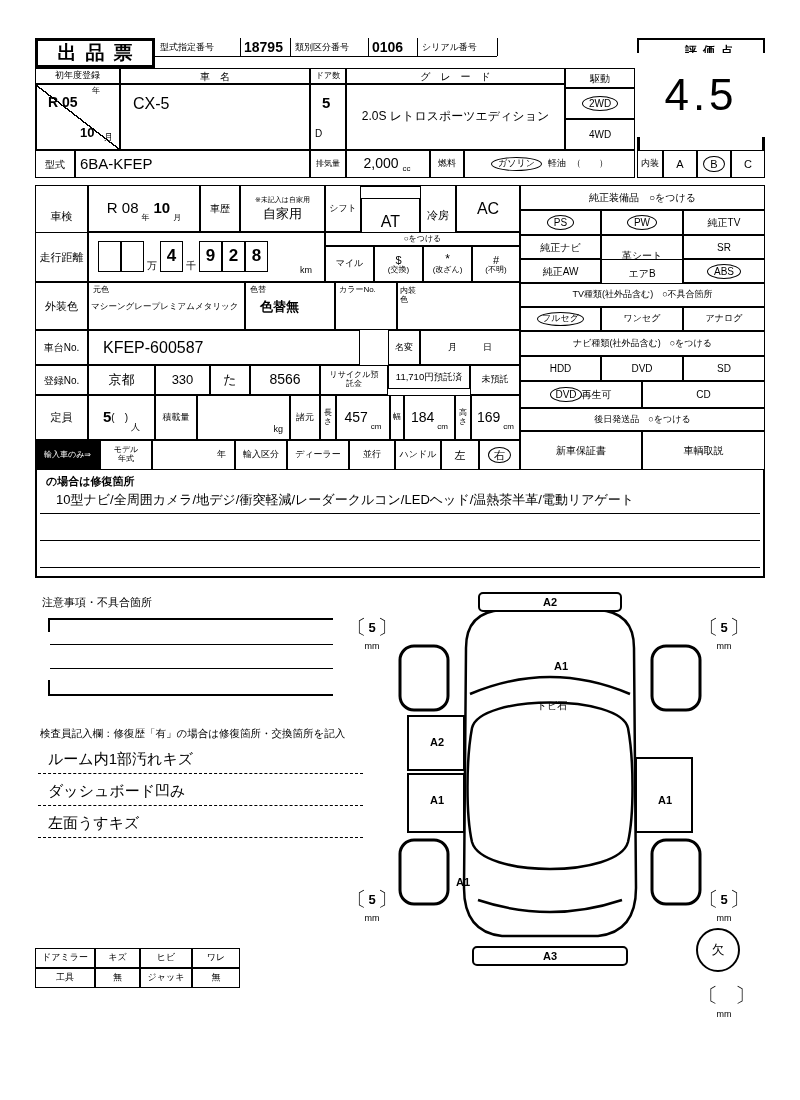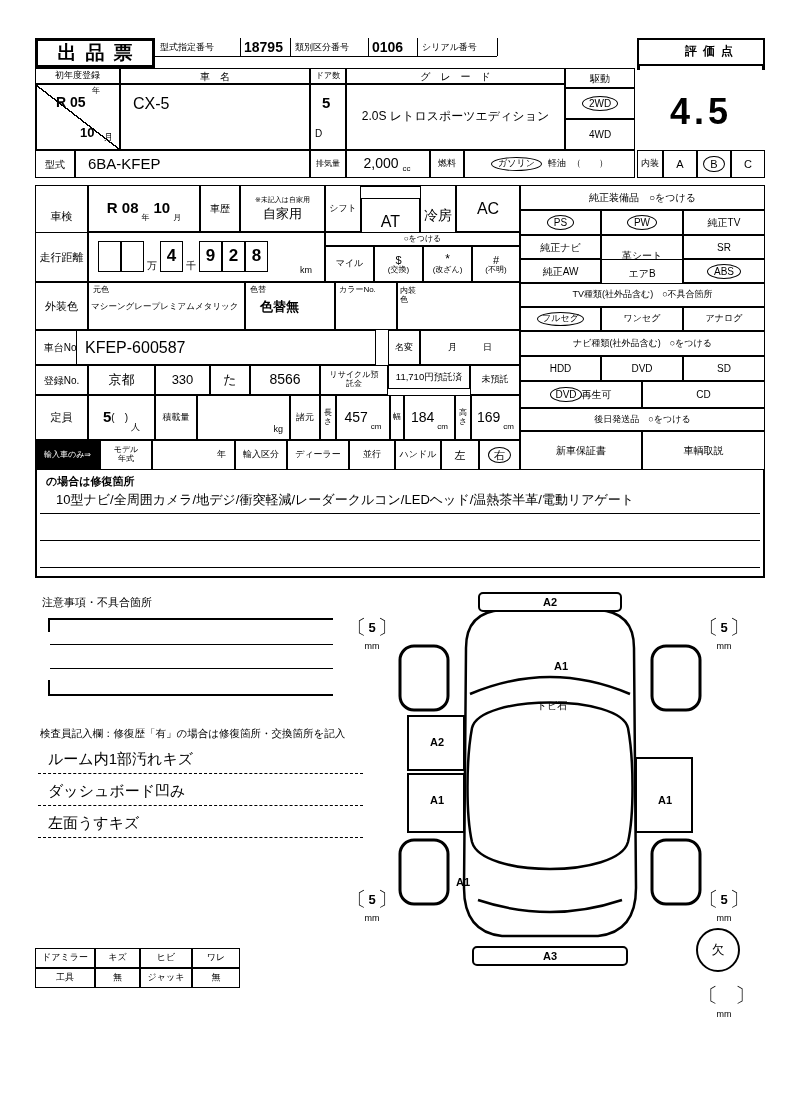--- a/index.html
+++ b/index.html
@@ -36,82 +36,82 @@
 <div class="t" style="left:422px;top:42px;font-size:9px">シリアル番号</div>
 <div class="hline" style="left:155px;top:56px;width:342px"></div>
 <div class="vline" style="left:240px;top:38px;height:18px"></div>
 <div class="vline" style="left:290px;top:38px;height:18px"></div>
 <div class="vline" style="left:368px;top:38px;height:18px"></div>
 <div class="vline" style="left:417px;top:38px;height:18px"></div>
 <div class="vline" style="left:497px;top:38px;height:18px"></div>
 
 <div class="c b3" style="left:637px;top:38px;width:128px;height:140px"></div>
 <div class="c b2" style="left:637px;top:38px;width:128px;height:28px;font-size:12px;font-weight:bold;letter-spacing:6px;padding-left:22px">評価点</div>
-<div class="c nb" style="left:637px;top:70px;width:128px;height:84px;font-size:36px;font-weight:bold;letter-spacing:4px">4.5</div>
+<div class="c nb" style="left:637px;top:53px;width:128px;height:84px;font-size:44px;font-weight:normal;letter-spacing:4px">4.5</div>
 <div class="c" style="left:637px;top:150px;width:26px;height:28px;font-size:9px">内装</div>
 <div class="c" style="left:663px;top:150px;width:34px;height:28px;font-size:11px">A</div>
 <div class="c" style="left:697px;top:150px;width:34px;height:28px">
     <span class="maru" style="font-size:11px">B</span>
   </div>
 <div class="c" style="left:731px;top:150px;width:34px;height:28px;font-size:11px">C</div>
 
 <div class="c b2" style="left:35px;top:68px;width:600px;height:110px"></div>
 
 <div class="c" style="left:35px;top:68px;width:85px;height:16px;font-size:9px">初年度登録</div>
 <div class="c" style="left:120px;top:68px;width:190px;height:16px;font-size:10px">車　名</div>
 <div class="c" style="left:310px;top:68px;width:36px;height:16px;font-size:8px">ドア数</div>
 <div class="c" style="left:346px;top:68px;width:219px;height:16px;font-size:10px">グ　レ　ー　ド</div>
 <div class="c" style="left:565px;top:68px;width:70px;height:20px;font-size:10px">駆動</div>
 
 <div class="c diag" style="left:35px;top:84px;width:85px;height:66px"></div>
 <div class="t" style="left:92px;top:86px;font-size:8px">年</div>
-<div class="t" style="left:56px;top:94px;font-size:14px;font-weight:bold">R 05</div>
+<div class="t" style="left:48px;top:94px;font-size:14px;font-weight:bold">R 05</div>
 <div class="t" style="left:80px;top:126px;font-size:13px;font-weight:bold">10</div>
 <div class="t" style="left:104px;top:132px;font-size:9px">月</div>
 <div class="c left" style="left:120px;top:84px;width:190px;height:66px;align-items:flex-start;padding:10px 0 0 12px;font-size:16px">CX-5</div>
 <div class="c" style="left:310px;top:84px;width:36px;height:66px"></div>
 <div class="t" style="left:322px;top:94px;font-size:15px;font-weight:bold">5</div>
 <div class="t" style="left:315px;top:128px;font-size:10px">D</div>
 <div class="c" style="left:346px;top:84px;width:219px;height:66px;font-size:12px">2.0S レトロスポーツエディション</div>
 <div class="c" style="left:565px;top:88px;width:70px;height:31px">
     <span class="maru" style="font-size:10px">2WD</span>
   </div>
 <div class="c" style="left:565px;top:119px;width:70px;height:31px;font-size:10px">4WD</div>
 
 <div class="c" style="left:35px;top:150px;width:40px;height:28px;font-size:10px">型式</div>
-<div class="c left" style="left:75px;top:150px;width:235px;height:28px;padding-left:12px;font-size:15px">6BA-KFEP</div>
+<div class="c left" style="left:75px;top:150px;width:235px;height:28px;padding-left:4px;font-size:15px">6BA-KFEP</div>
 <div class="c" style="left:310px;top:150px;width:36px;height:28px;font-size:8px">排気量</div>
 <div class="c" style="left:346px;top:150px;width:84px;height:28px">
   <span style="font-size:14px">2,000</span>
   <span style="font-size:8px;align-self:flex-end;margin:0 2px 3px 4px">cc</span>
 </div>
 <div class="c" style="left:430px;top:150px;width:34px;height:28px;font-size:9px">燃料</div>
 <div class="c" style="left:464px;top:150px;width:171px;height:28px;gap:6px">
   <span class="maru" style="font-size:9px">ガソリン</span>
   <span style="font-size:9px">軽油</span>
   <span style="font-size:9px">（　　）</span>
 </div>
 
 <div class="c b2" style="left:35px;top:185px;width:730px;height:393px"></div>
 
 <div class="c" style="left:35px;top:185px;width:53px;height:62px;font-size:11px">車検</div>
 <div class="c" style="left:88px;top:185px;width:112px;height:47px">
-  <span style="font-size:15px;font-weight:bold">R 08</span>
+  <span style="font-size:15px;font-weight:normal">R 08</span>
   <span style="font-size:8px;align-self:flex-end;margin:0 4px 8px 3px">年</span>
   <span style="font-size:15px;font-weight:bold">10</span>
   <span style="font-size:8px;align-self:flex-end;margin:0 0 8px 3px">月</span>
 </div>
 <div class="c" style="left:200px;top:185px;width:40px;height:47px;font-size:10px">車歴</div>
 <div class="c col" style="left:240px;top:185px;width:85px;height:47px">
   <span style="font-size:7px">※未記入は自家用</span>
   <span style="font-size:13px;margin-top:3px">自家用</span>
 </div>
 <div class="c" style="left:325px;top:185px;width:36px;height:47px;font-size:9px">シフト</div>
 <div class="c" style="left:361px;top:198px;width:59px;height:47px;font-size:16px">AT</div>
-<div class="c" style="left:420px;top:185px;width:36px;height:61px;font-size:14px">冷房</div>
+<div class="c" style="left:420px;top:185px;width:36px;height:61px;font-size:11px">冷房</div>
 <div class="c" style="left:456px;top:185px;width:64px;height:47px;font-size:16px">AC</div>
 
 <div class="c" style="left:35px;top:232px;width:53px;height:50px;font-size:11px">走行距離</div>
 <div class="c" style="left:88px;top:232px;width:237px;height:50px"></div>
 <div class="c" style="left:98px;top:241px;width:23px;height:31px"></div>
 <div class="c" style="left:121px;top:241px;width:23px;height:31px"></div>
 <div class="t" style="left:147px;top:260px;font-size:10px">万</div>
 <div class="c" style="left:160px;top:241px;width:23px;height:31px;font-size:17px;font-weight:bold">4</div>
 <div class="t" style="left:186px;top:260px;font-size:10px">千</div>
 <div class="c" style="left:199px;top:241px;width:23px;height:31px;font-size:17px;font-weight:bold">9</div>
@@ -139,21 +139,21 @@
 <div class="t" style="left:91px;top:302px;width:152px;font-size:8.5px">マシーングレープレミアムメタリック</div>
 <div class="c" style="left:245px;top:282px;width:90px;height:48px"></div>
 <div class="t" style="left:250px;top:285px;font-size:8px">色替</div>
 <div class="t" style="left:260px;top:300px;font-size:13px;font-weight:bold">色替無</div>
 <div class="c" style="left:335px;top:282px;width:62px;height:48px"></div>
 <div class="t" style="left:339px;top:285px;font-size:8px">カラーNo.</div>
 <div class="c" style="left:397px;top:282px;width:123px;height:48px"></div>
 <div class="t wrap2" style="left:400px;top:287px;width:17px;font-size:8px">内装色</div>
 
 <div class="c" style="left:35px;top:330px;width:53px;height:35px;font-size:10px">車台No.</div>
-<div class="c left" style="left:76px;top:330px;width:300px;height:35px;padding-left:8px;font-size:16px">KFEP-600587</div>
+<div class="c left" style="left:88px;top:330px;width:272px;height:35px;padding-left:14px;font-size:16px">KFEP-600587</div>
 <div class="c" style="left:388px;top:330px;width:32px;height:35px;font-size:9px">名変</div>
 <div class="c" style="left:420px;top:330px;width:100px;height:35px;gap:26px;font-size:9px">
   <span>月</span>
   <span>日</span>
 </div>
 
 <div class="c" style="left:35px;top:365px;width:53px;height:30px;font-size:10px">登録No.</div>
 <div class="c" style="left:88px;top:365px;width:67px;height:30px;font-size:13px">京都</div>
 <div class="c" style="left:155px;top:365px;width:55px;height:30px;font-size:13px">330</div>
 <div class="c" style="left:210px;top:365px;width:40px;height:30px;font-size:13px">た</div>

